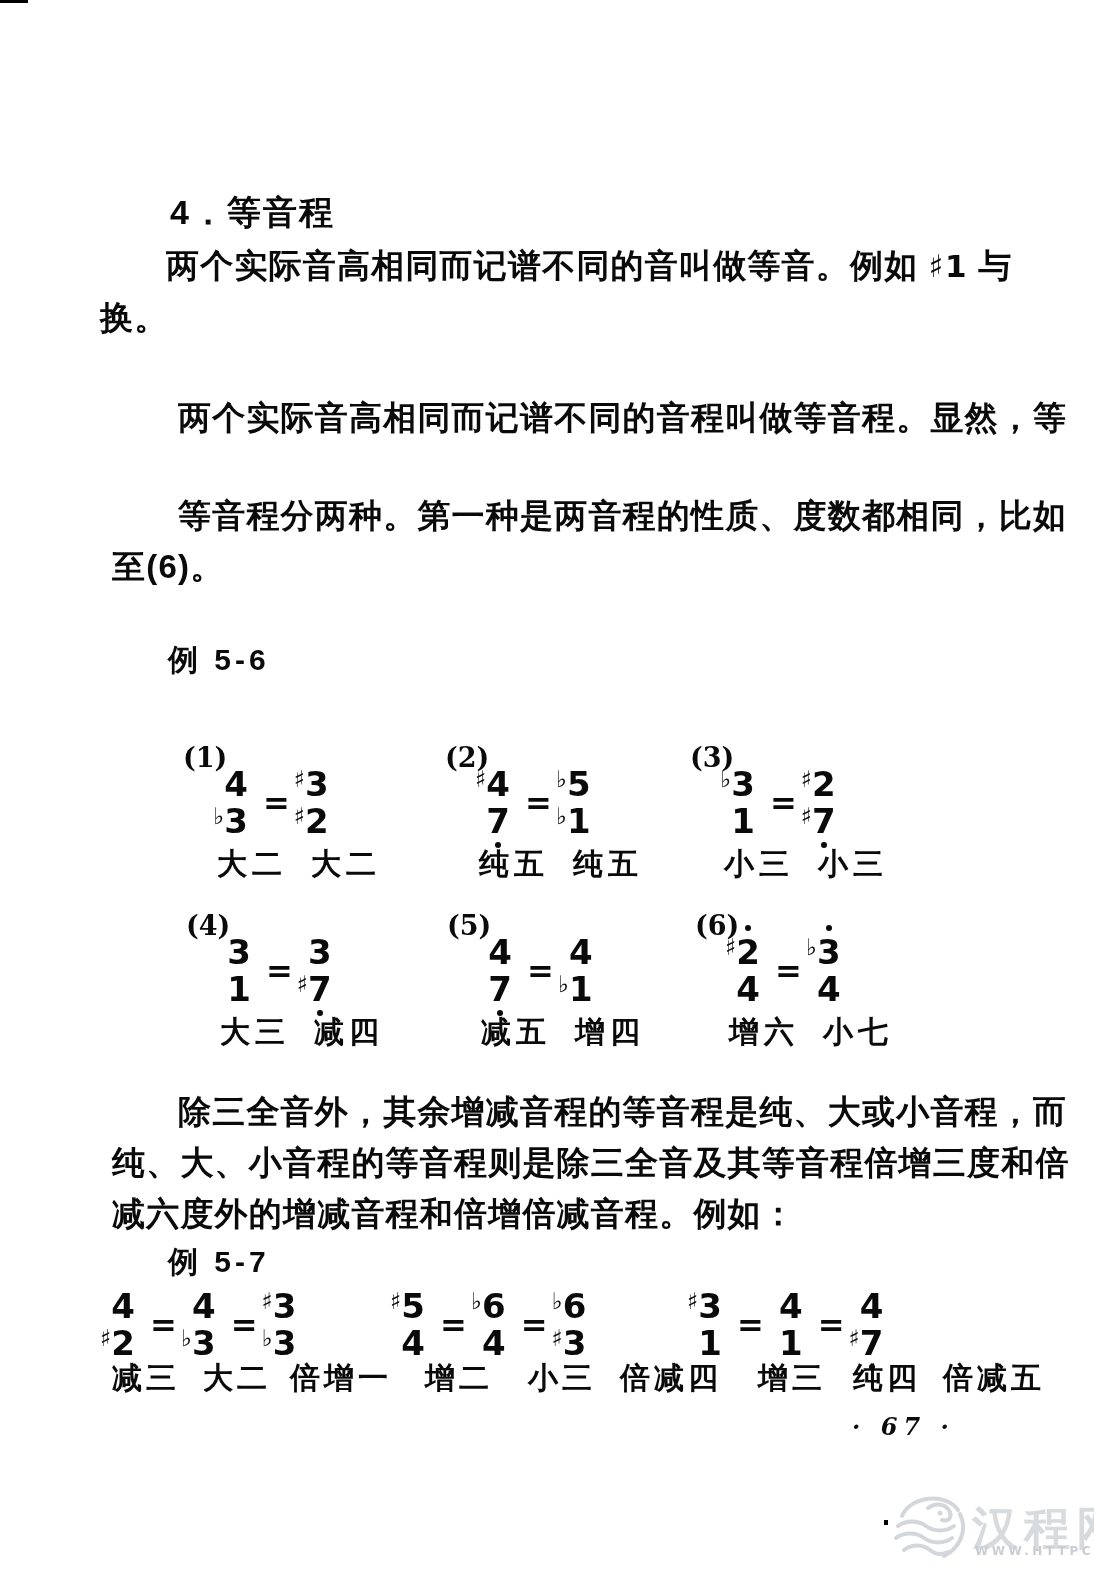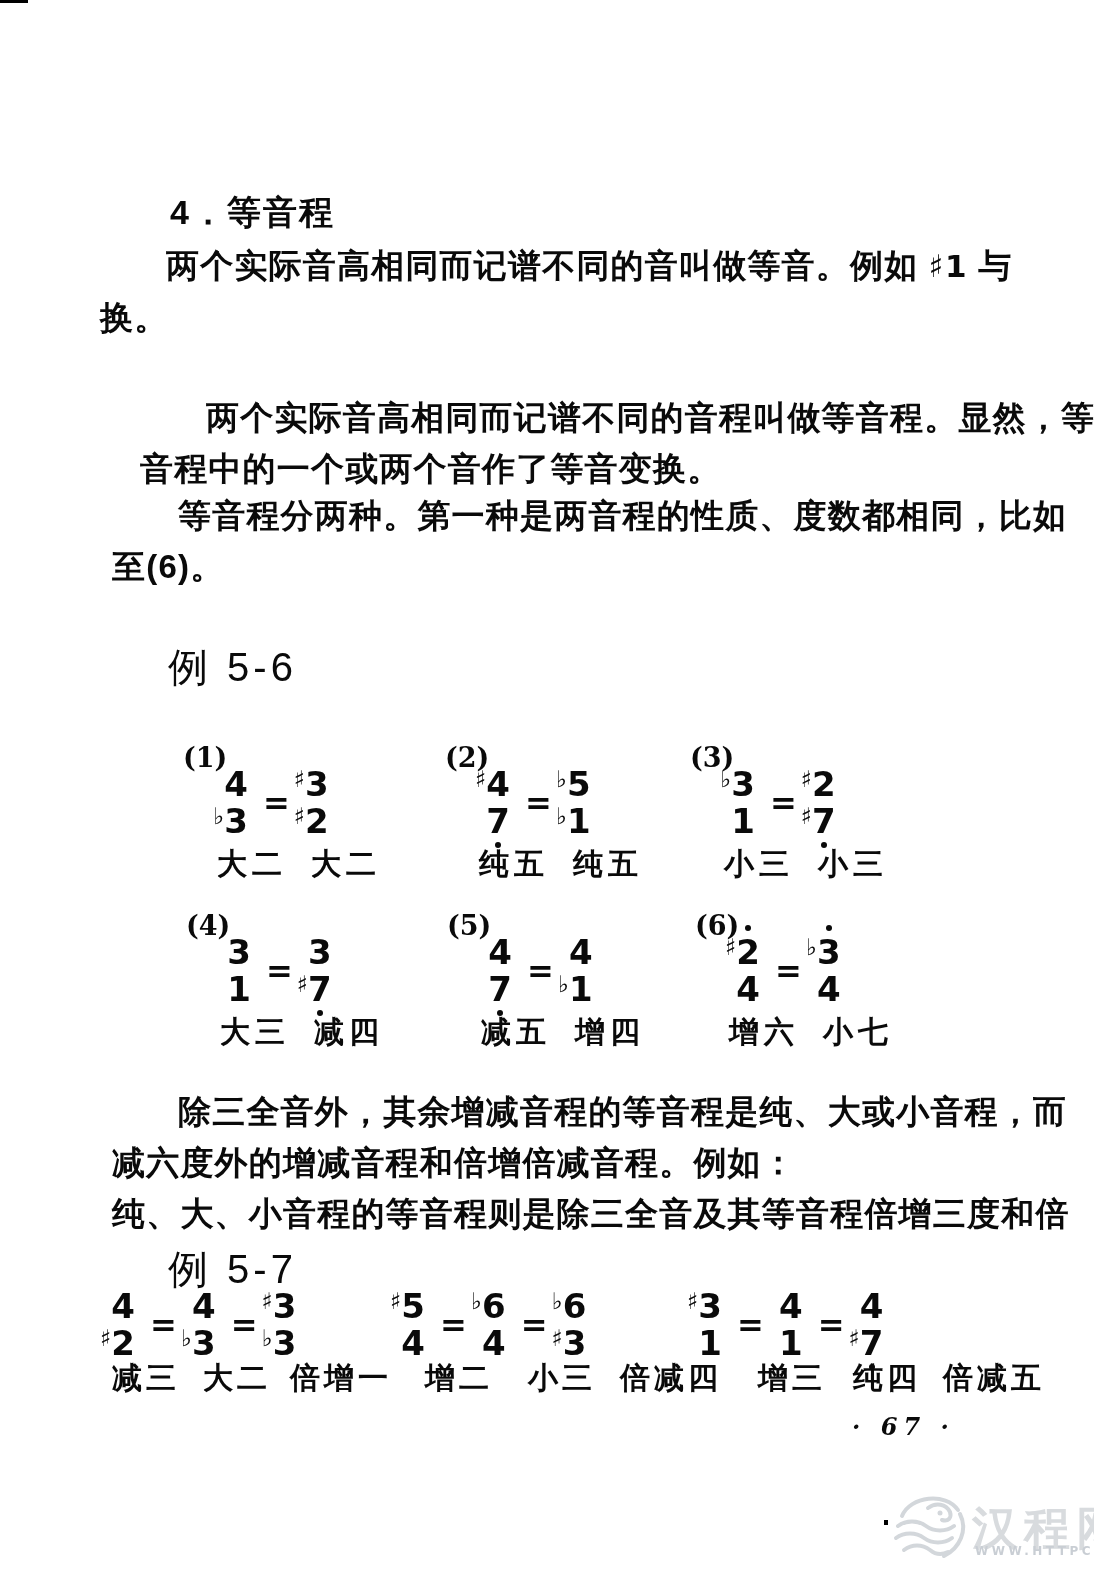--- a/index.html
+++ b/index.html
@@ -9,21 +9,21 @@
     font-family:"Liberation Sans","DejaVu Sans",sans-serif;
   }
   .abs{position:absolute;}
   
   .doc-title{font-size:34px;font-weight:bold;letter-spacing:2px;}
   .para{width:832px;font-size:33px;font-weight:600;line-height:51px;}
   .pline{display:block;text-align:justify;text-align-last:justify;letter-spacing:1.2px;white-space:nowrap;}
   .pline.lastline{text-align-last:left;white-space:normal;}
   .pline.indent{padding-left:66px;}
   .mus{font-family:"DejaVu Sans",sans-serif;font-weight:bold;font-size:31px;}
-  .caption{font-size:40px;font-weight:400;letter-spacing:4px;}
+  .caption{font-size:30px;font-weight:700;letter-spacing:4px;}
   
   .ex{position:absolute;}
   .ex-num{position:absolute;top:0;left:0;font-size:27px;font-weight:bold;font-family:"DejaVu Serif",serif;}
   .pair{display:flex;margin-left:40px;margin-top:24px;align-items:flex-start;}
   .interval{display:flex;flex-direction:column;align-items:center;line-height:37px;}
   .note{position:relative;display:inline-block;font-family:"DejaVu Sans",sans-serif;
         font-weight:bold;font-size:34px;min-width:26px;text-align:center;}
   .acc{position:absolute;right:96%;top:-5px;font-size:23px;font-weight:bold;}
   .n{position:relative;display:inline-block;}
   .n.dotb::after{content:"";position:absolute;left:50%;transform:translateX(-50%);
@@ -49,23 +49,22 @@
 <div class="artifact abs" style="left:0;top:0;width:28px;height:3px;"></div>
 <div class="artifact abs" style="left:884px;top:1520px;width:4px;height:5px;"></div>
 
 <div class="abs doc-title" style="left:170px;top:190px;">4．等音程</div>
 
 <div class="abs para" style="left:100px;top:240px;">
   <span class="pline indent"><span>两个实际音高相同而记谱不同的音叫做等音。例如 </span><b class="mus">♯1</b><span> 与</span></span>
   <span class="pline lastline">换。</span>
 </div>
 
-<div class="abs para" style="left:112px;top:392px;margin-left:28px;">
+<div class="abs para" style="left:112px;top:392px;">
   <span class="pline indent">两个实际音高相同而记谱不同的音程叫做等音程。显然，等</span>
-  <span class="pline lastline">音程中的一个或两个音作了等音变换。</span>
 </div>
 
 <div class="abs para" style="left:112px;top:490px;">
   <span class="pline indent">等音程分两种。第一种是两音程的性质、度数都相同，比如</span>
   <span class="pline lastline">至(6)。</span>
 </div>
 
 <div class="abs caption" style="left:168px;top:640px;">例 5-6</div>
 
 <div class="ex" style="left:183px;top:742px;">
@@ -177,22 +176,22 @@
     </div>
   </div>
   <div class="ex-labels">
     <span>增六</span>
       <span>小七</span>
   </div>
 </div>
 
 <div class="abs para" style="left:112px;top:1086px;">
   <span class="pline indent">除三全音外，其余增减音程的等音程是纯、大或小音程，而</span>
+  <span class="pline">纯、大、小音程的等音程则是除三全音及其等音程倍增三度和倍</span>
   <span class="pline lastline">减六度外的增减音程和倍增倍减音程。例如：</span>
-  <span class="pline">纯、大、小音程的等音程则是除三全音及其等音程倍增三度和倍</span>
 </div>
 
 <div class="abs caption" style="left:168px;top:1242px;">例 5-7</div>
 
 <div class="ex g57" style="left:110px;top:1288px;">
   <div class="pair">
     <div class="interval">
       <span class="note"><span class="acc"></span><span class="n">4</span></span>
       <span class="note"><span class="acc">♯</span><span class="n">2</span></span>
     </div>

